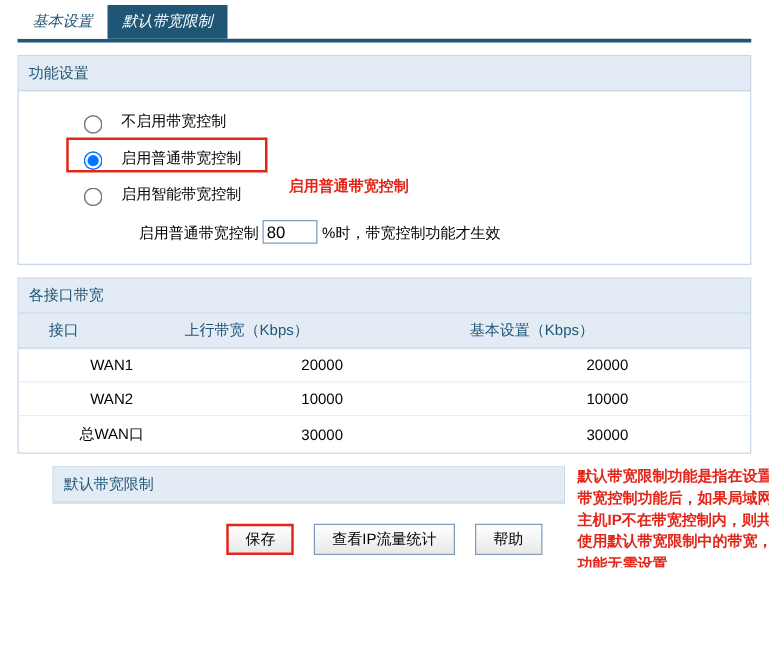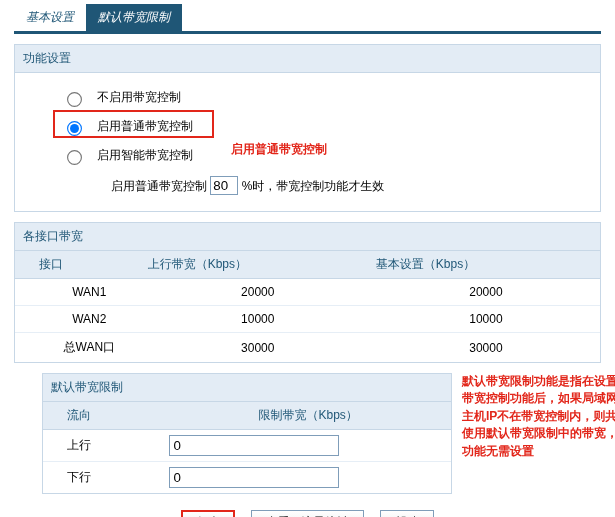--- a/index.html
+++ b/index.html
@@ -12,21 +12,21 @@
   .tab-active { color: #fff; background: #1f5676; }
   .content { padding: 10px 14px 4px; }
   .section { border: 1px solid #c7d7e6; margin-bottom: 10px; }
   .section-header { background: #e3ecf5; color: #1f5676; padding: 5px 8px; font-weight: normal; border-bottom: 1px solid #c7d7e6; }
   .section-body { padding: 10px 0 10px 0; }
   .radio-row { display: flex; align-items: center; padding: 6px 0 6px 48px; }
   .radio-row input[type=radio] { margin-right: 16px; transform: scale(1.15); }
   .radio-highlight { position: absolute; border: 2px solid #e2261a; }
   .annot-red { color: #e2261a; font-weight: bold; position: absolute; }
   .threshold-row { padding: 6px 0 6px 96px; }
-  .threshold-row input[type=text] { width: 28px; border: 1px solid #7f9db9; text-align: left; padding: 1px 2px; }
+  .threshold-row input[type=text] { width: 44px; border: 1px solid #7f9db9; text-align: left; padding: 1px 2px; }
   table { width: 100%; border-collapse: collapse; }
   th, td { border: none; }
   .bw-header td { color: #1f5676; background: #e3ecf5; text-align: left; padding: 5px 4px; border-bottom: 1px solid #c7d7e6; }
   .bw-row td { text-align: center; padding: 6px 4px; border-bottom: 1px solid #e6eef6; }
   .bw-row:last-child td { border-bottom: none; }
   .bw-col1 { width: 22%; text-align: left; padding-left: 24px !important; }
   .bw-col { width: 39%; }
   .limit-header td { color: #1f5676; background: #e3ecf5; text-align: center; padding: 5px 4px; border-bottom: 1px solid #c7d7e6; }
   .limit-header .c1 { width: 30%; text-align: left; padding-left: 24px; }
   .limit-header .c2 { width: 70%; }
@@ -102,36 +102,20 @@
           <td>30000</td>
           <td>30000</td>
         </tr>
       </tbody>
         </table>
     </div>
 
     <div style="position:relative;margin-left:28px;">
       <div class="section" style="width:410px;">
         <div class="section-header">默认带宽限制</div>
-        <table>
-          <tbody>
-              <tr class="limit-header">
-            <td class="c1">流向</td>
-            <td class="c2">限制带宽（Kbps）</td>
-          </tr>
-          <tr class="limit-row">
-            <td class="c1">上行</td>
-            <td class="c2"><input type="text" value="0" style=""></td>
-          </tr>
-          <tr class="limit-row">
-            <td class="c1">下行</td>
-            <td class="c2"><input type="text" value="0" style=""></td>
-          </tr>
-        </tbody>
-          </table>
       </div>
       <div class="annot-box-right" style="left:420px; top:0;">默认带宽限制功能是指在设置了带宽控制功能后，如果局域网的主机IP不在带宽控制内，则共享使用默认带宽限制中的带宽，此功能无需设置</div>
     </div>
 
     <div class="btn-row">
       <button class="btn btn-save">保存</button>
       <button class="btn">查看IP流量统计</button>
       <button class="btn">帮助</button>
     </div>
 

